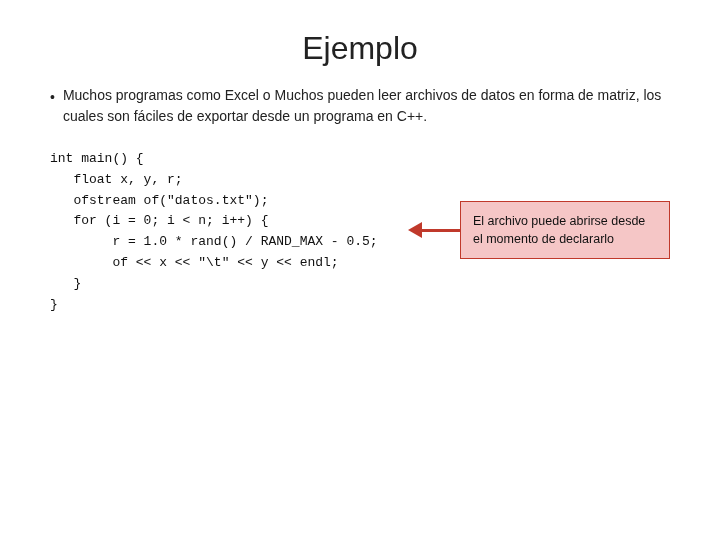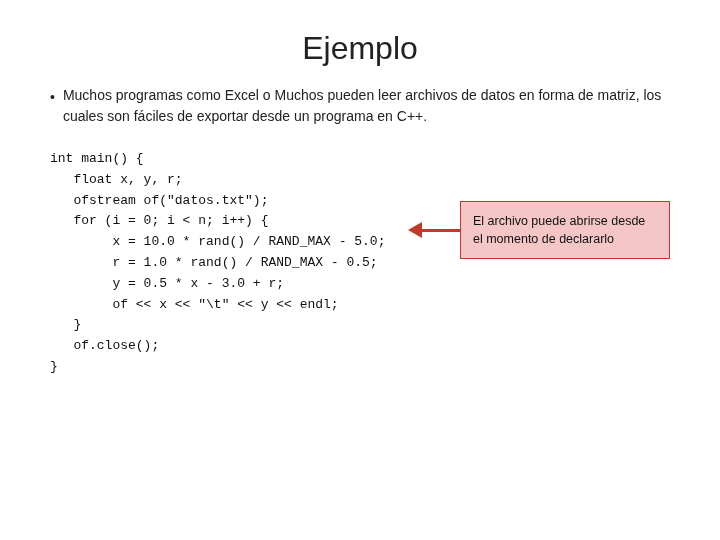--- a/index.html
+++ b/index.html
@@ -107,26 +107,23 @@
       <span class="bullet-dot">•</span>
       <span>Muchos programas como Excel o Muchos pueden leer archivos de datos en forma de matriz, los cuales son fáciles de exportar desde un programa en C++.</span>
     </div>
   </div>
 
   <div class="code-area">
     <div class="code-line">int main() {</div>
     <div class="code-line">   float x, y, r;</div>
     <div class="code-line">   ofstream of("datos.txt");</div>
     <div class="code-line">   for (i = 0; i &lt; n; i++) {</div>
-    <div class="code-line">        x = 10.0 * rand() / RAND_MAX - 5.0;</div>
     <div class="code-line">        r = 1.0 * rand() / RAND_MAX - 0.5;</div>
-    <div class="code-line">        y = 0.5 * x - 3.0 + r;</div>
     <div class="code-line">        of &lt;&lt; x &lt;&lt; "\t" &lt;&lt; y &lt;&lt; endl;</div>
     <div class="code-line">   }</div>
-    <div class="code-line">   of.close();</div>
     <div class="code-line">}</div>
 
     <div class="arrow-container">
       <div class="arrow-head"></div>
       <div class="arrow-shaft"></div>
     </div>
 
     <div class="callout">
       <span>El archivo puede abrirse desde el momento de declararlo</span>
     </div>

